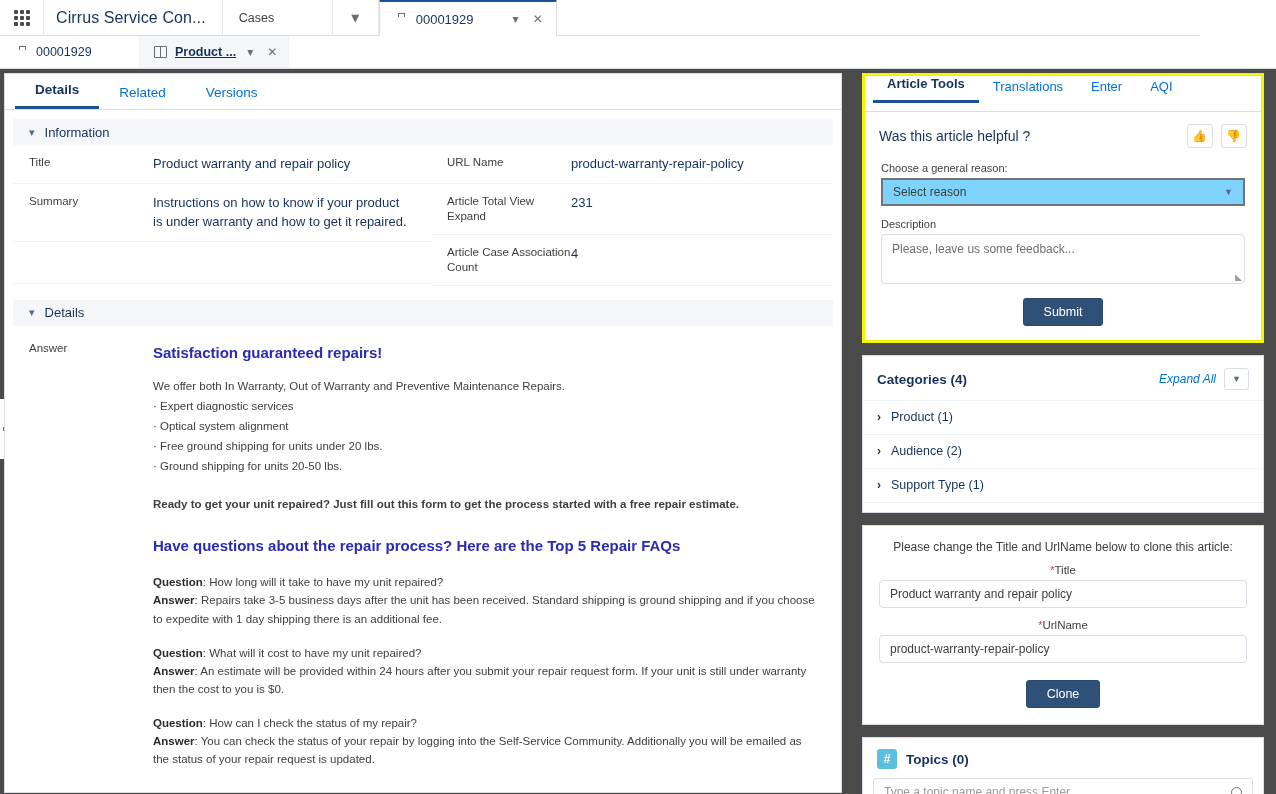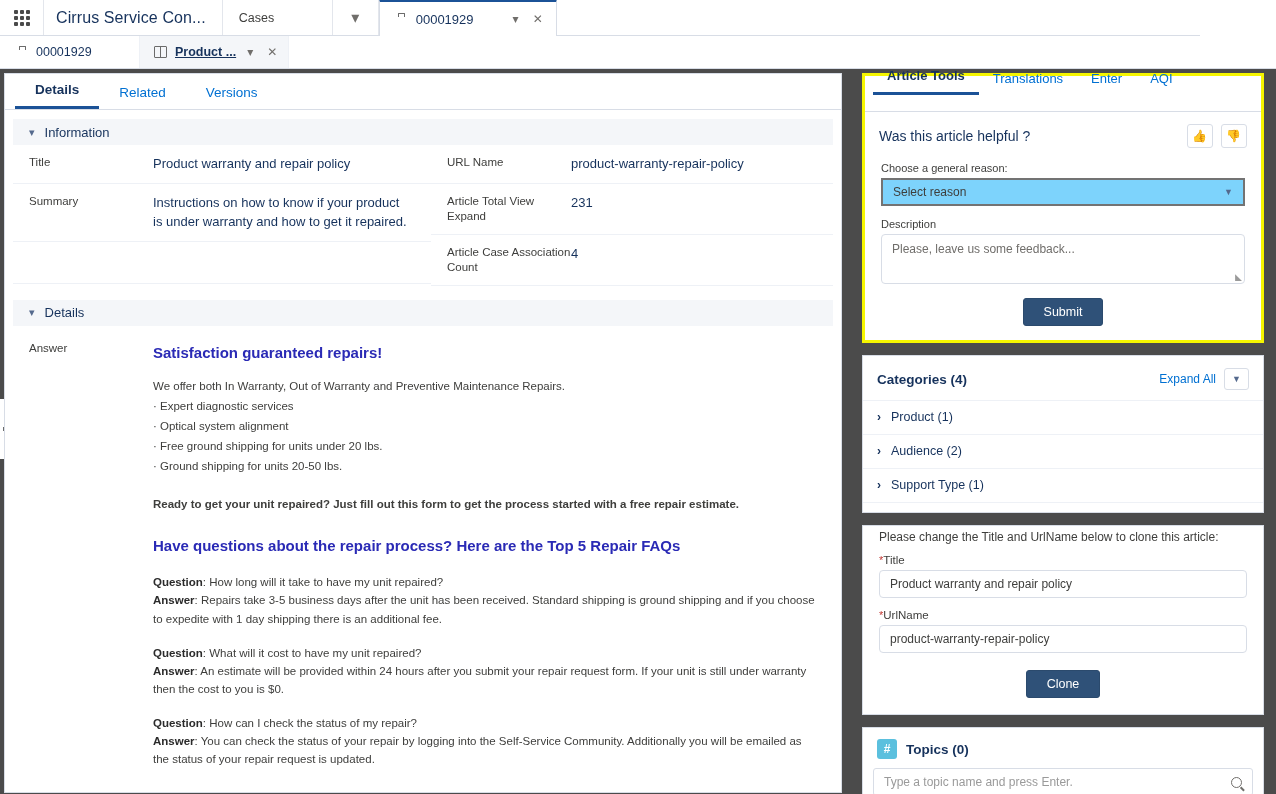--- a/index.html
+++ b/index.html
@@ -143,21 +143,21 @@
   .qa p { margin: 0; }
 
   
   .card {
     background: #ffffff; border: 1px solid #d8dde6; margin-bottom: 12px;
   }
   .card.highlight { border: 3px solid #f5f500; }
 
   .side-tabbar {
     display: flex; align-items: flex-end; height: 36px;
-    border-bottom: 1px solid #d8dde6; padding: 16px 8px;
+    border-bottom: 1px solid #d8dde6; padding: 8px 8px;
   }
   .side-tabbar .tab { padding: 6px 14px 9px; font-size: 13px; }
 
   .helpful-row {
     display: flex; align-items: center; justify-content: space-between;
     padding: 12px 14px 4px;
   }
   .helpful-row .q { font-size: 14px; color: #16325c; }
   .thumbs { display: flex; gap: 8px; }
   .thumb-btn {
@@ -186,35 +186,35 @@
   .btn-navy {
     background: #2f5178; color: #fff; border: 1px solid #2b4a6d; border-radius: 3px;
     padding: 6px 20px; font-size: 12.5px; cursor: pointer;
   }
 
   .cat-head {
     display: flex; align-items: center; justify-content: space-between;
     padding: 12px 14px 10px;
   }
   .cat-head .ct { font-size: 13.5px; color: #16325c; font-weight: bold; }
-  .cat-head .right { display: flex; align-items: center; gap: 8px; }
+  .cat-head .right { display: flex; align-items: center; gap: 8px; font-style: italic; }
   .link { font-size: 12px; color: #0070d2; text-decoration: none; cursor: pointer; }
   .sq-btn {
     width: 25px; height: 22px; border: 1px solid #d8dde6; border-radius: 3px;
     display: flex; align-items: center; justify-content: center;
     color: #54698d; font-size: 9px; background: #fff; cursor: pointer;
   }
   .cat-row {
     display: flex; align-items: center; gap: 10px; padding: 9px 14px 10px;
     border-top: 1px solid #eef1f6; font-size: 12.5px; color: #16325c; cursor: pointer;
   }
   .cat-row:first-of-type { border-top: 1px solid #eef1f6; }
   .chev-r { color: #16325c; font-size: 12px; font-weight: bold; }
 
-  .clone-card { padding: 4px 16px 12px; }
+  .clone-card { padding: 14px 16px 12px; text-align: center; }
   .clone-card .intro { font-size: 12px; color: #3e3e3c; margin-bottom: 10px; }
   .req { color: #c23934; font-size: 11px; }
   .clone-card .flbl { font-size: 11.5px; color: #3e3e3c; margin-bottom: 4px; }
   .inp {
     height: 28px; border: 1px solid #d8dde6; border-radius: 4px; background: #fff;
     display: flex; align-items: center; padding: 0 10px; font-size: 12px; color: #3e3e3c;
     margin-bottom: 11px; cursor: text;
   }
 
   .topics-head { display: flex; align-items: center; gap: 9px; padding: 11px 14px 9px; }

